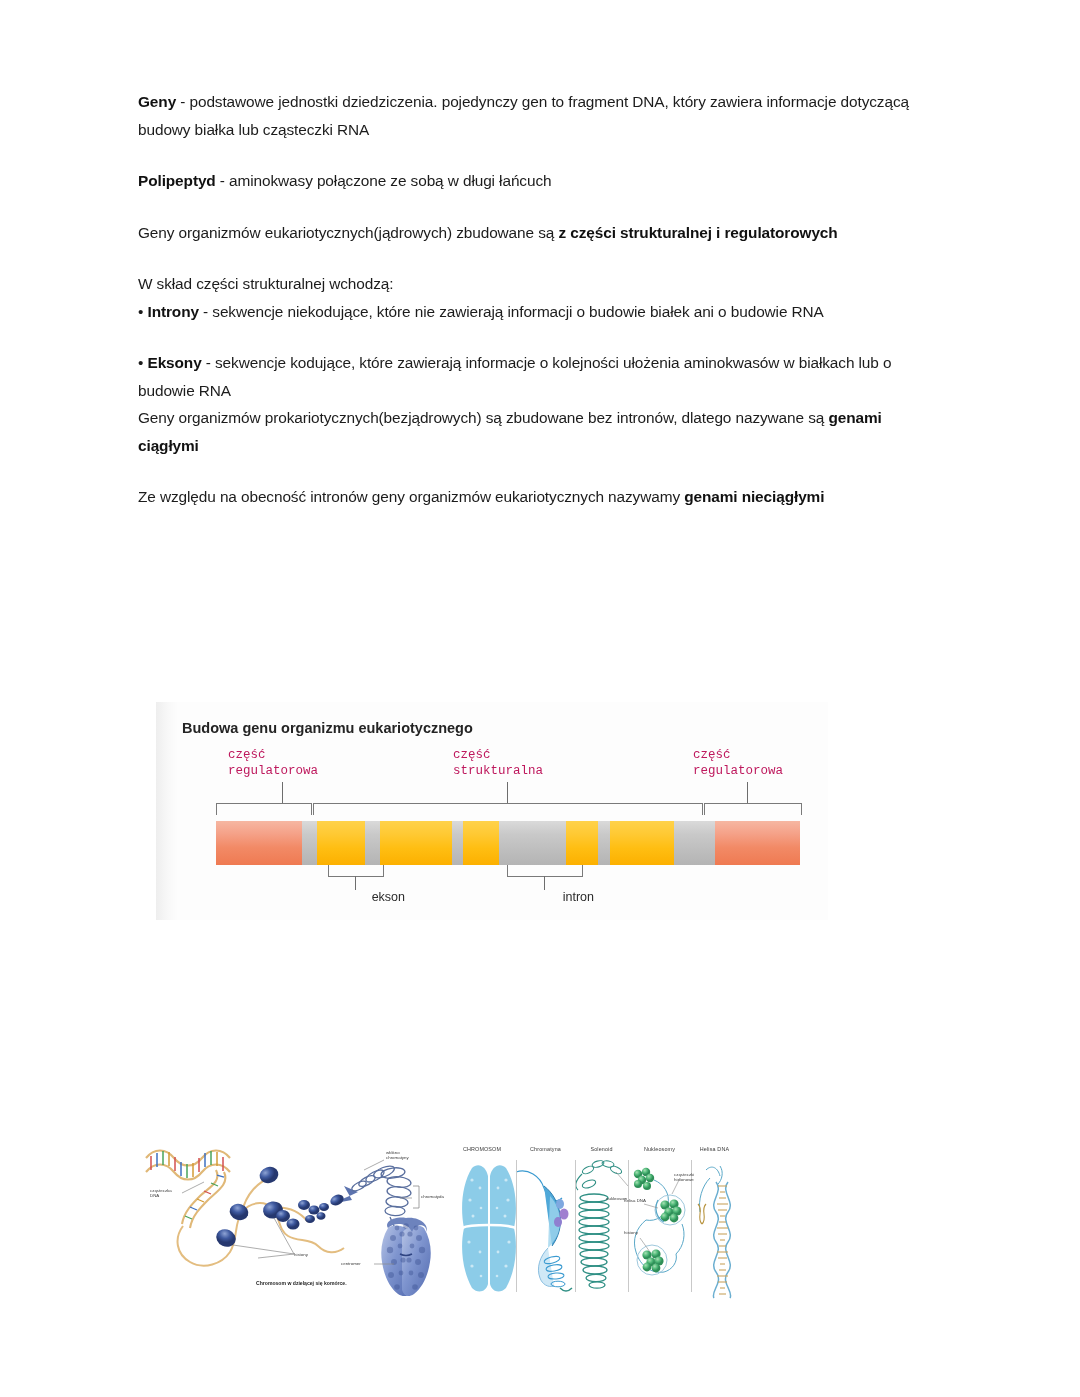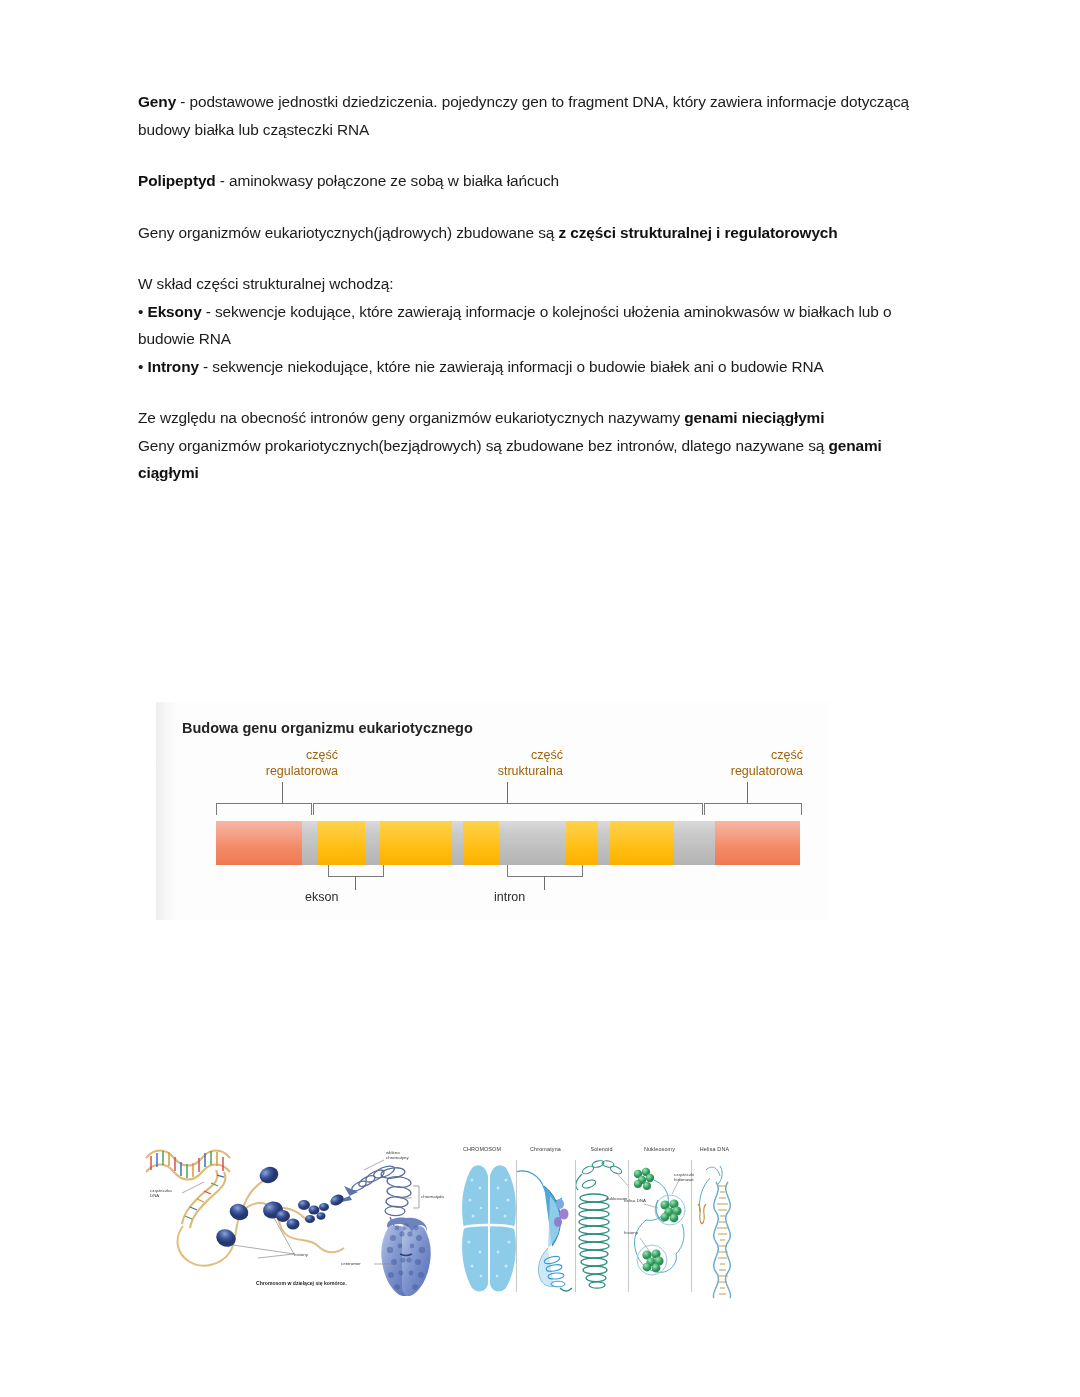--- a/index.html
+++ b/index.html
@@ -72,24 +72,25 @@
   }
   .gene-area {
     position: absolute;
     left: 52px;
     top: 44px;
     width: 600px;
     height: 160px;
   }
   .cap-top {
     position: absolute;
-    text-align: right;
+    text-align: left;
     font-size: 12.5px;
     line-height: 15.5px;
-    color: #a16207;
+    color: #be185d;
+    font-family: Liberation Mono, monospace;
   }
   .cap-top-l { left: 20px;  top: 2px;  width: 110px; }
   .cap-top-c { left: 245px; top: 2px;  width: 110px; }
   .cap-top-r { left: 485px; top: 2px;  width: 110px; }
 
   .tick-v {
     position: absolute;
     width: 1px;
     background: #6d6d6d;
   }
@@ -116,21 +117,21 @@
     overflow: hidden;
     display: flex;
   }
   .seg { height: 100%; }
   .seg.reg  { background: linear-gradient(to bottom,#f6b7a2 0%, #f5a289 28%, #f28a66 60%, #ef7a52 100%); }
   .seg.gray { background: linear-gradient(to bottom,#dadada 0%, #c9c9c9 30%, #bfbfbf 62%, #b4b4b4 100%); }
   .seg.exon { background: linear-gradient(to bottom,#ffd24a 0%, #ffc933 30%, #ffbe12 62%, #fcb000 100%); }
 
   .cap-bot {
     position: absolute;
-    text-align: left;
+    text-align: right;
     font-size: 12.5px;
     color: #2b2b2b;
   }
 
   
   .fig2-wrap {
     position: absolute;
     left: 138px;
     top: 1142px;
     width: 600px;
@@ -174,30 +175,30 @@
 </style>
 </head>
 <body>
 
 <div class="page">
 
   <div class="content">
 
 
     <p class="para"><b>Geny</b><span> - podstawowe jednostki dziedziczenia. pojedynczy gen to fragment DNA, który zawiera informacje dotyczącą budowy białka lub cząsteczki RNA</span></p>
-    <p class="para"><b>Polipeptyd</b><span> - aminokwasy połączone ze sobą w białka łańcuch</span></p>
+    <p class="para"><b>Polipeptyd</b><span> - aminokwasy połączone ze sobą w długi łańcuch</span></p>
     <p class="para"><span>Geny organizmów eukariotycznych(jądrowych) zbudowane są </span><b>z części strukturalnej i regulatorowych</b></p>
 
     <p class="para tight"><span>W skład części strukturalnej wchodzą:</span></p>
+    <p class="para"><span>• </span><b>Introny</b><span> - sekwencje niekodujące, które nie zawierają informacji o budowie białek ani o budowie RNA</span></p>
     <p class="para tight"><span>• </span><b>Eksony</b><span> - sekwencje kodujące, które zawierają informacje o kolejności ułożenia aminokwasów w białkach lub o budowie RNA</span></p>
-    <p class="para"><span>• </span><b>Introny</b><span> - sekwencje niekodujące, które nie zawierają informacji o budowie białek ani o budowie RNA</span></p>
-
-
+
+
+    <p class="para"><span>Geny organizmów prokariotycznych(bezjądrowych) są zbudowane bez intronów, dlatego nazywane są </span><b>genami ciągłymi</b></p>
     <p class="para tight"><span>Ze względu na obecność intronów geny organizmów eukariotycznych nazywamy </span><b>genami nieciągłymi</b></p>
-    <p class="para"><span>Geny organizmów prokariotycznych(bezjądrowych) są zbudowane bez intronów, dlatego nazywane są </span><b>genami ciągłymi</b></p>
   </div>
 
   <div class="fig1-wrap">
 
     <div class="fig1-title">Budowa genu organizmu eukariotycznego</div>
 
     <div class="gene-area">
 
       <div class="cap-top cap-top-l" style="white-space:pre-line">część
 regulatorowa</div>

